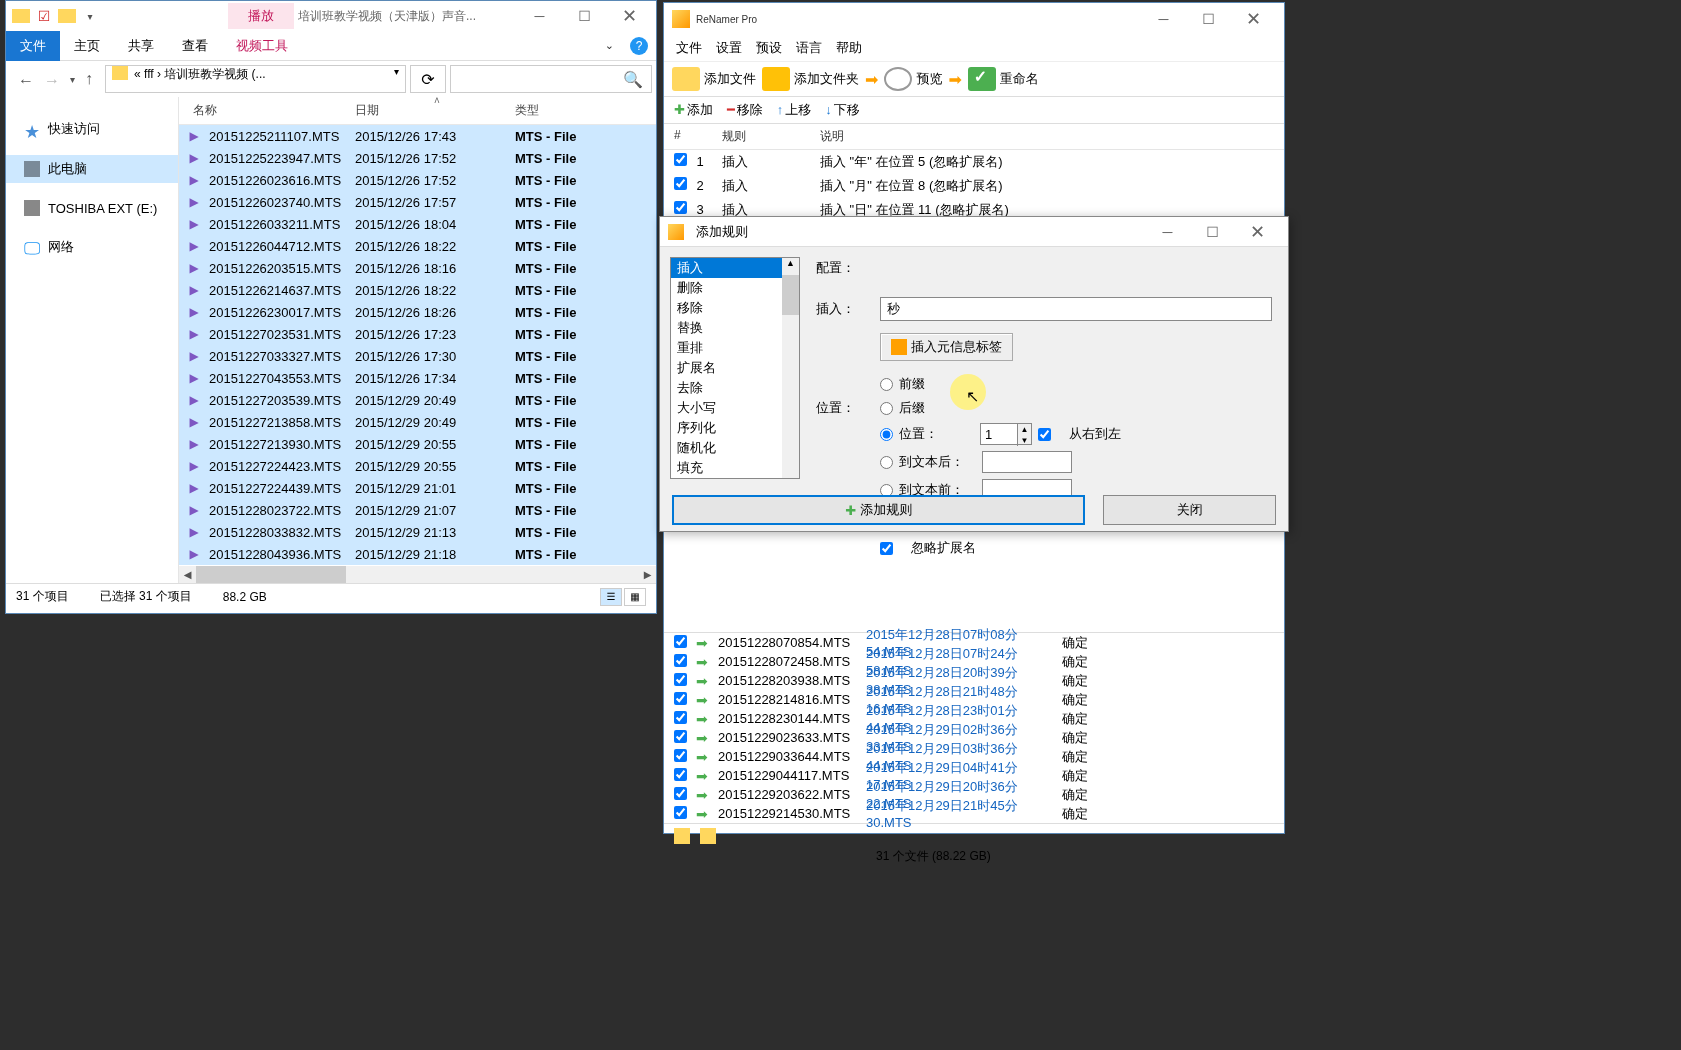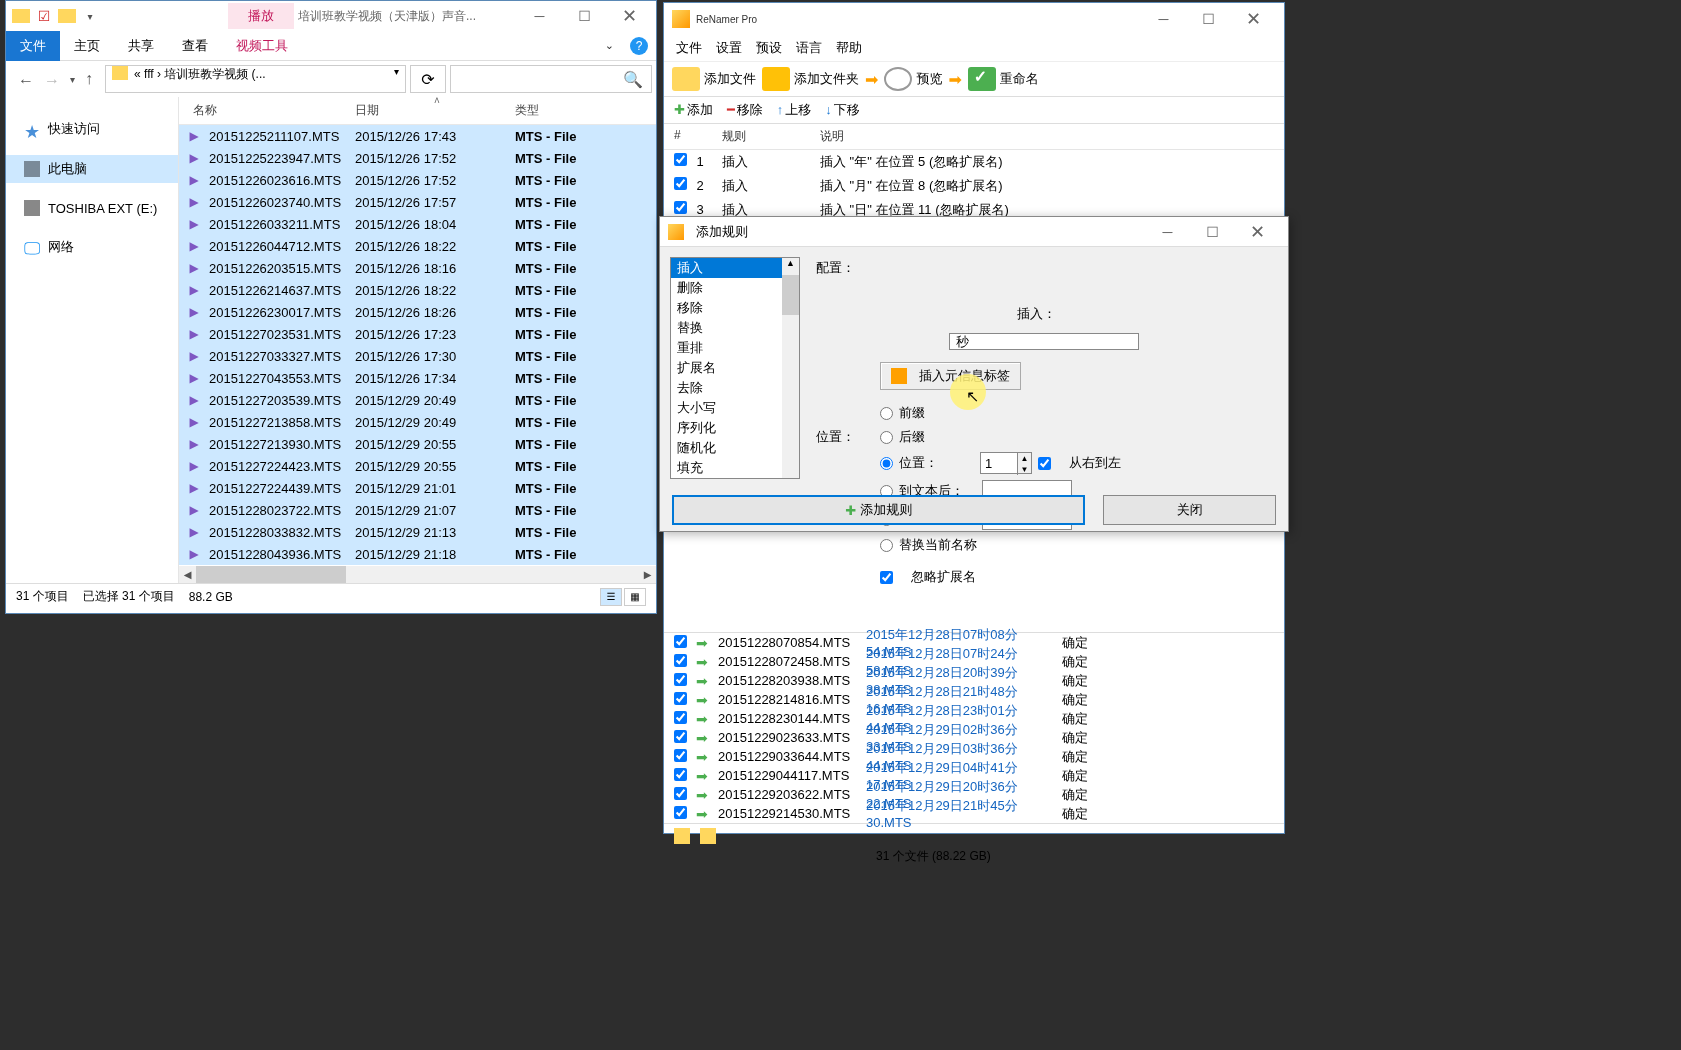--- a/index.html
+++ b/index.html
@@ -45,21 +45,21 @@
 .file-rows { overflow-y: hidden; height: calc(100% - 46px); }
 .file-row { display: flex; font-size: 13px; height: 22px; align-items: center; background: #cde8ff; }
 .fcell-icon { width: 30px; display:flex; justify-content:center; color: #7e57c2; font-size: 12px; }
 .fcell-name { width: 146px; }
 .fcell-date { width: 160px; }
 .fcell-type { width: 120px; font-weight: bold; }
 .hscroll { position:absolute; bottom: 0; left:0; right:0; height: 17px; background: #f0f0f0; display:flex; align-items:center; }
 .hscroll-track{ flex:1; height: 17px; background:#f0f0f0; position:relative;}
 .hscroll-thumb{ position:absolute; left:0; width: 150px; height:17px; background:#cdcdcd;}
 .hscroll-arrow{ width:17px; height:17px; background:#f0f0f0; display:flex;align-items:center;justify-content:center;font-size:10px;color:#555;}
-.status-bar { height: 26px; border-top: 1px solid #ddd; display: flex; align-items: center; padding: 4px 10px; font-size: 12px; gap: 14px; }
+.status-bar { height: 26px; border-top: 1px solid #ddd; display: flex; align-items: center; padding: 4px 10px; font-size: 12px; gap: 31px; }
 .status-bar .right { margin-left: auto; display:flex; gap:2px; }
 .view-btn { width:22px; height:18px; border:1px solid #ccc; display:inline-flex;align-items:center;justify-content:center; font-size:10px;}
 .view-btn.active{background:#cde8ff;}
 
 
 .renamer-window { position: absolute; left: 663px; top: 2px; width: 622px; height: 832px; background: #fff; border: 1px solid #5a88b5; }
 .ren-title { display: flex; align-items: center; height: 32px; padding: 0 8px; }
 .ren-ico { width: 18px; height: 18px; background: linear-gradient(135deg,#ffd75e,#ff9800); margin-right: 6px; }
 .ren-title-text { flex: 1; font-size: 10px; color: #333; }
 .ren-menu { display: flex; gap: 14px; padding: 4px 12px; font-size: 13px; border-bottom: 1px solid #eee; }
@@ -102,21 +102,21 @@
 .dlg-body { display:flex; height: calc(100% - 72px); padding: 10px; gap: 10px; }
 .rule-list { width: 130px; background:#fff; border:1px solid #888; overflow-y:auto; font-size:13px; position:relative; }
 .rule-list-item { padding: 1px 6px; }
 .rule-list-item.sel { background:#0078d7; color:#fff; }
 .rl-scroll{position:absolute;right:0;top:0;width:17px;height:100%;background:#f0f0f0;}
 .rl-thumb{width:100%;height:40px;background:#cdcdcd;}
 .config-panel { flex: 1; font-size: 13px; padding: 2px 6px; }
 .cfg-row { display:flex; align-items:center; margin: 12px 0; gap: 10px; }
 .cfg-label { width: 54px; text-align: left; }
 .cfg-input { flex:1; border:1px solid #888; height: 24px; padding: 0 6px; background:#fff; font-size:13px; }
-.meta-btn { border:1px solid #aaa; background:#eee; padding: 4px 10px; margin-left: 64px; display:inline-flex; align-items:center; gap:12px; box-shadow: 1px 1px 0 #fff inset;}
+.meta-btn { border:1px solid #aaa; background:#eee; padding: 4px 10px; margin-left: 64px; display:inline-flex; align-items:center; gap:4px; box-shadow: 1px 1px 0 #fff inset;}
 .meta-ico{width:16px;height:16px;background:#ffa000;}
 .radio-line{display:flex;align-items:center;gap:6px;}
 .radio-line input[type=text]{border:1px solid #888;height:22px;width:90px;padding:0 4px;}
 .spinner{width:52px;border:1px solid #888;height:22px;display:flex;}
 .spinner input{border:none;width:36px;padding:0 4px;font-size:13px;}
 .spinner-btns{width:16px;display:flex;flex-direction:column;font-size:8px;text-align:center;}
 .spinner-btns span{border-left:1px solid #888;height:11px;line-height:11px;}
 .chk-inline{display:flex;align-items:center;gap:18px;}
 .dlg-buttons { display:flex; gap: 18px; padding: 6px 12px; }
 .dlg-btn { flex:1; border:1px solid #888; background:#e5e5e5; height: 30px; font-size:13px; display:flex;align-items:center;justify-content:center; gap:4px;}
@@ -511,21 +511,21 @@
         <div class="rule-list-item">音译</div>
         <div class="rule-list-item">日期格式转换</div>
         <div class="rule-list-item">正则</div>
         <div class="rl-scroll">
           <div style="height:17px;text-align:center;font-size:9px;">▲</div>
           <div class="rl-thumb"></div>
         </div>
     </div>
     <div class="config-panel">
       <div>配置：</div>
-      <div class="cfg-row" style="margin-top:28px;flex-direction:column;">
+      <div class="cfg-row" style="margin-top:20px;">
         <span class="cfg-label">插入：</span>
         <input class="cfg-input" value="秒" style="">
       </div>
       <div class="meta-btn">
           <span class="meta-ico"></span>
           <span>插入元信息标签</span>
         </div>
       <div style="display:flex;margin-top:14px;">
         <span class="cfg-label" style="margin-top:24px;">位置：</span>
         <div style="display:flex;flex-direction:column;gap:6px;margin-left:10px;">

